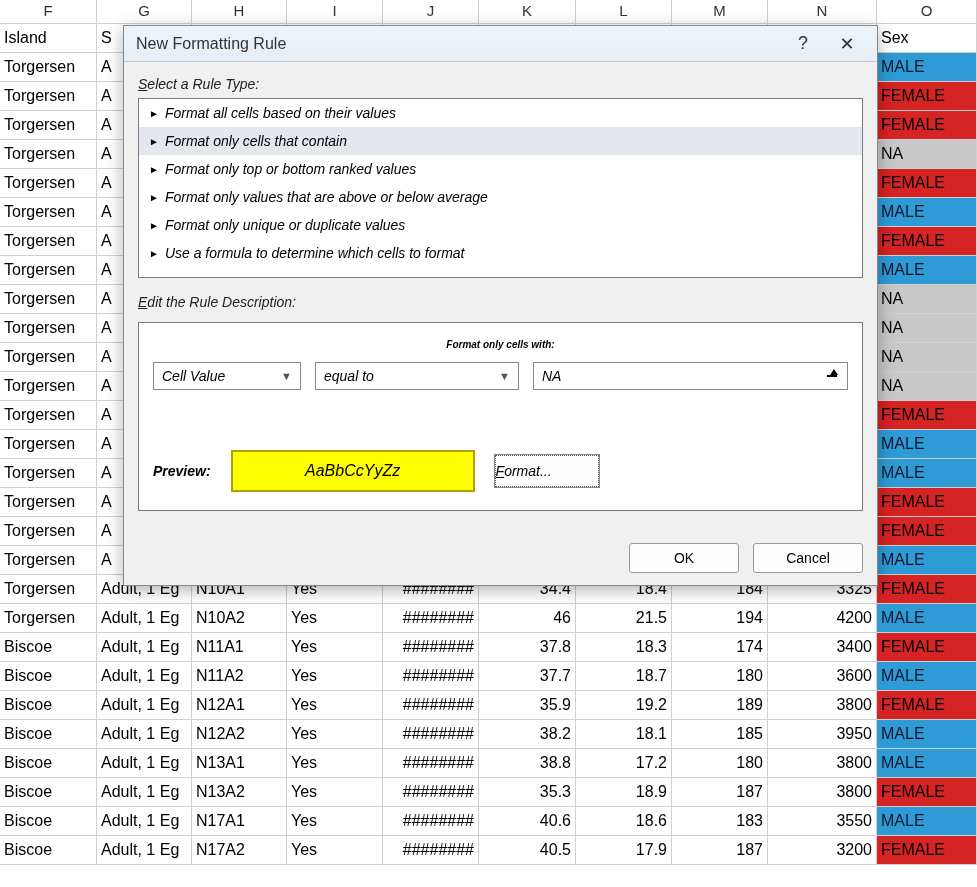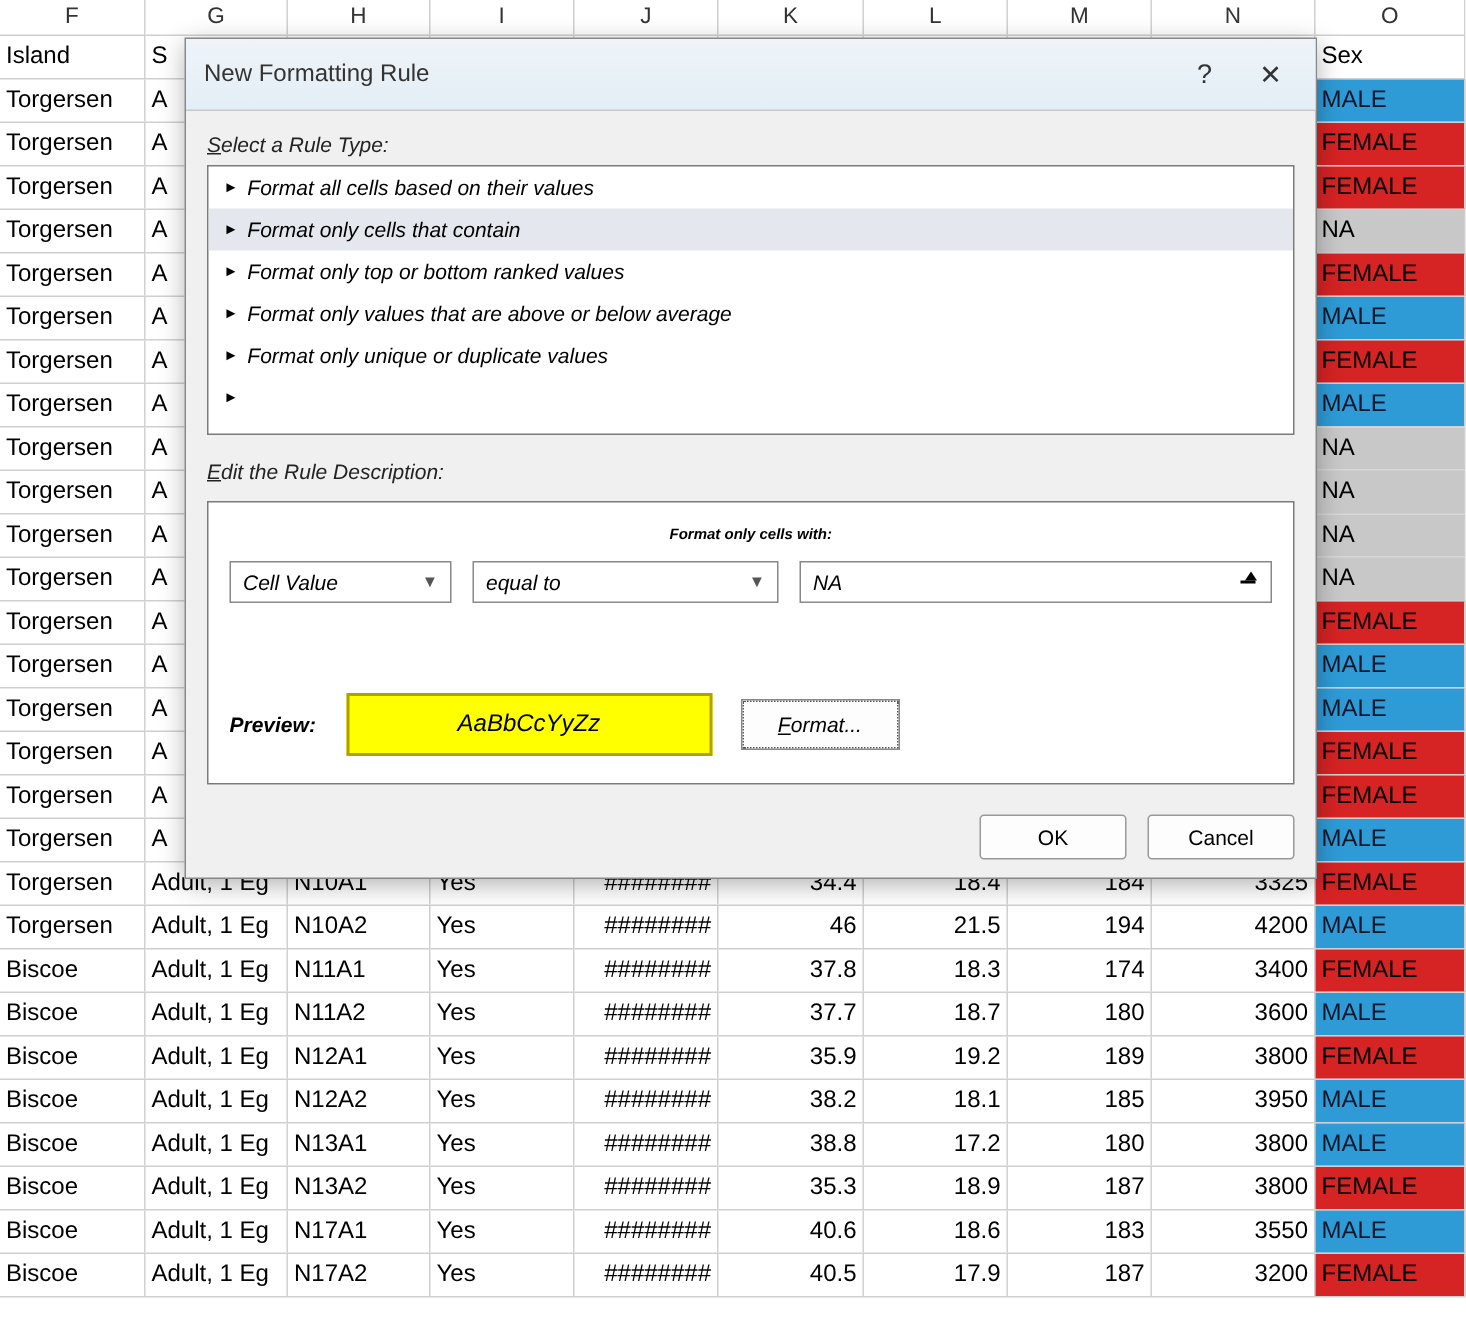--- a/index.html
+++ b/index.html
@@ -64,21 +64,21 @@
     top: 25px;
     width: 755px;
     height: 561px;
     background: #f0f0f0;
     border: 1px solid #888;
     box-shadow: 0 4px 16px rgba(0,0,0,0.3);
     display: flex;
     flex-direction: column;
   }
   .dlg-title {
-    height: 48px;
+    height: 36px;
     background: linear-gradient(#eef4f9,#e4eef6);
     display: flex;
     align-items: center;
     padding: 0 8px 0 12px;
     font-size: 16px;
     color: #333;
     border-bottom: 1px solid #c8c8c8;
   }
   .dlg-title .spacer { flex:1; }
   .dlg-title .tbtn {
@@ -188,31 +188,31 @@
     background:#ffff00;
     border:2px solid #b0a000;
     display:flex;align-items:center;justify-content:center;
     font-size:16px;
   }
   .fmt-btn{
     width:104px;height:32px;
     border:1px dotted #555;
     outline:1px solid #888;
     background:#fdfdfd;
-    display:flex;align-items:center;justify-content:center;
+    display:flex;align-items:center;
     font-size:14px;
   }
   .dlg-buttons{
     display:flex;
     justify-content:flex-end;
     gap:14px;
     padding: 8px 14px 12px 14px;
   }
   .btn{
-    width:98px;height:30px;
+    width:110px;height:30px;
     border:1px solid #999;
     background:#fdfdfd;
     display:flex;align-items:center;justify-content:center;
     font-size:14px;
     border-radius:3px;
   }
 </style>
 </head>
 <body>
 
@@ -613,20 +613,21 @@
         <div class="rule-item">
           <span class="arrow-icon">►</span>
           <span>Format only values that are above or below average</span>
         </div>
         <div class="rule-item">
           <span class="arrow-icon">►</span>
           <span>Format only unique or duplicate values</span>
         </div>
         <div class="rule-item">
           <span class="arrow-icon">►</span>
+          <span>Use a formula to determine which cells to format</span>
         </div>
       </div>
 
     <div class="section-label" style="margin-top:16px">
       <u>E</u><span>dit the Rule Description:</span>
     </div>
     <div class="edit-box">
       <div class="bold-label">Format only cells with:</div>
       <div class="ctrl-row">
         <div class="combo" style="width:148px">

